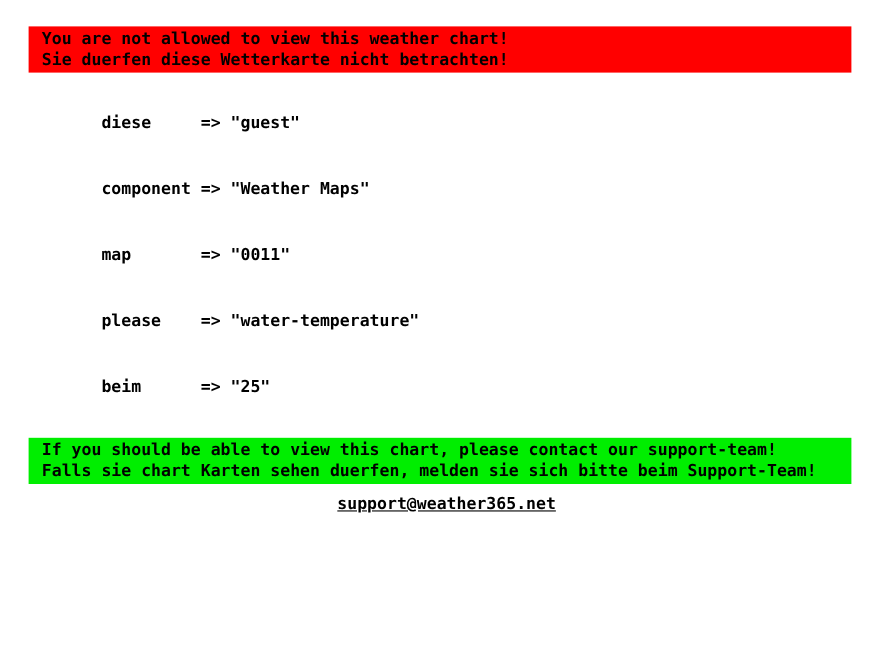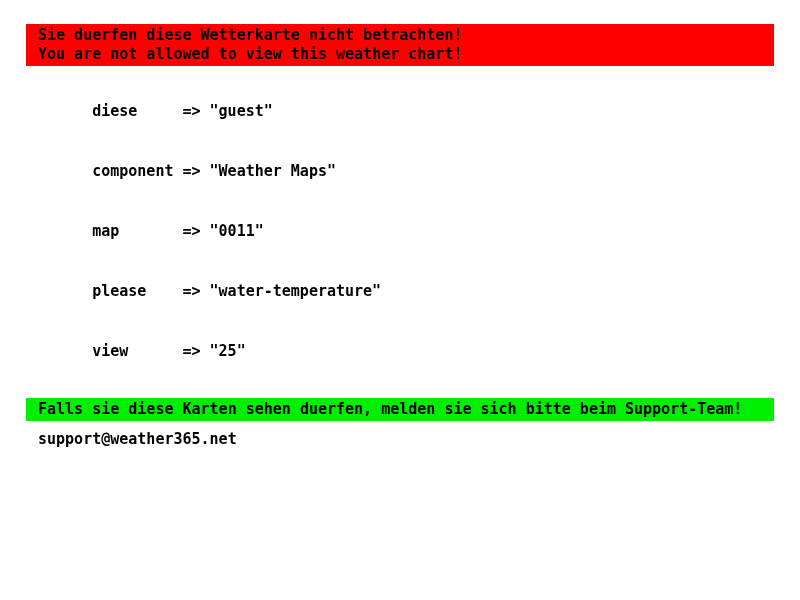--- a/index.html
+++ b/index.html
@@ -41,53 +41,55 @@
     width: 10ch;
     white-space: pre;
   }
   .kv-value { margin-left: 1ch; }
   .footer-line {
     width: 748px;
     margin-top: 8px;
     padding-left: 12px;
     line-height: 20px;
     display: flex;
-    justify-content: flex-start;
+    justify-content: center;
     white-space: nowrap;
+    text-decoration: underline;
   }
 </style>
 </head>
 <body>
 
 <div class="page">
 
   <div class="banner banner-red" style="background-color: rgb(255, 0, 0);">
+    <div>You are not allowed to view this weather chart!</div>
     <div>Sie duerfen diese Wetterkarte nicht betrachten!</div>
-    <div>You are not allowed to view this weather chart!</div>
   </div>
 
   <div class="kv-block">
     <div class="kv-row">
       <span class="kv-key">diese</span><span class="kv-arrow">=&gt;</span><span class="kv-value">"guest"</span>
     </div>
     <div class="kv-row">
       <span class="kv-key">component</span><span class="kv-arrow">=&gt;</span><span class="kv-value">"Weather Maps"</span>
     </div>
     <div class="kv-row">
       <span class="kv-key">map</span><span class="kv-arrow">=&gt;</span><span class="kv-value">"0011"</span>
     </div>
     <div class="kv-row">
       <span class="kv-key">please</span><span class="kv-arrow">=&gt;</span><span class="kv-value">"water-temperature"</span>
     </div>
     <div class="kv-row">
-      <span class="kv-key">view</span><span class="kv-arrow">=&gt;</span><span class="kv-value">"25"</span>
+      <span class="kv-key">beim</span><span class="kv-arrow">=&gt;</span><span class="kv-value">"25"</span>
     </div>
   </div>
 
   <div class="banner banner-green" style="background-color: rgb(0, 238, 0);">
-    <div>Falls sie diese Karten sehen duerfen, melden sie sich bitte beim Support-Team!</div>
+    <div>If you should be able to view this chart, please contact our support-team!</div>
+    <div>Falls sie chart Karten sehen duerfen, melden sie sich bitte beim Support-Team!</div>
   </div>
 
   <div class="footer-line">
     <span>support@weather365.net</span>
   </div>
 
 </div>
 
 </body></html>

